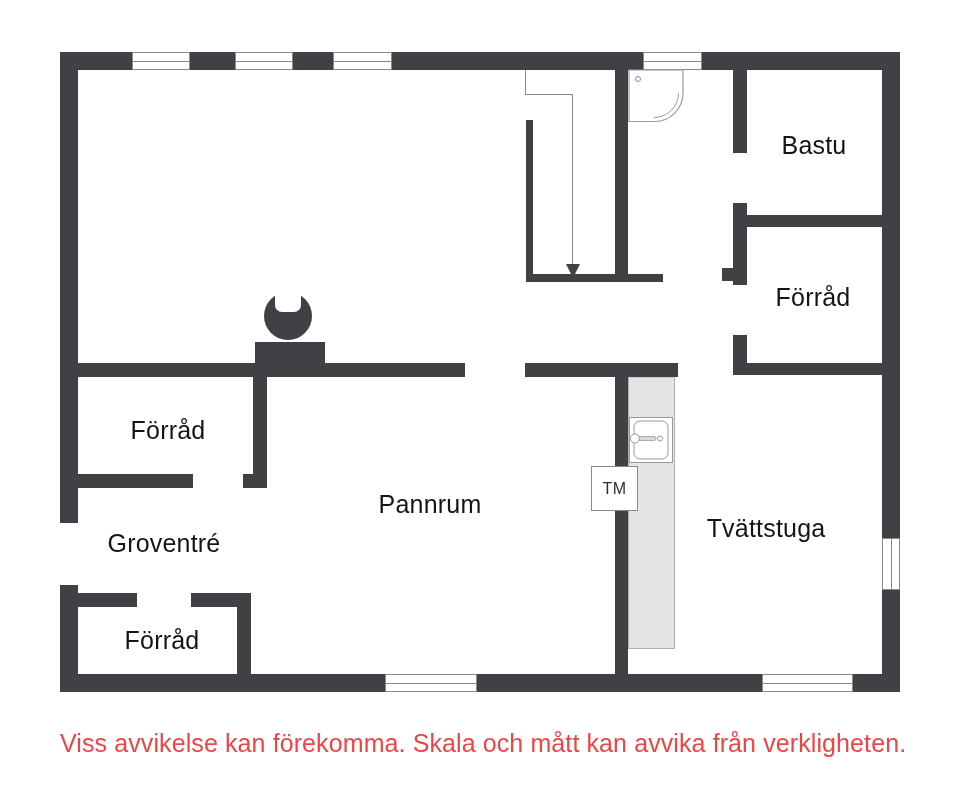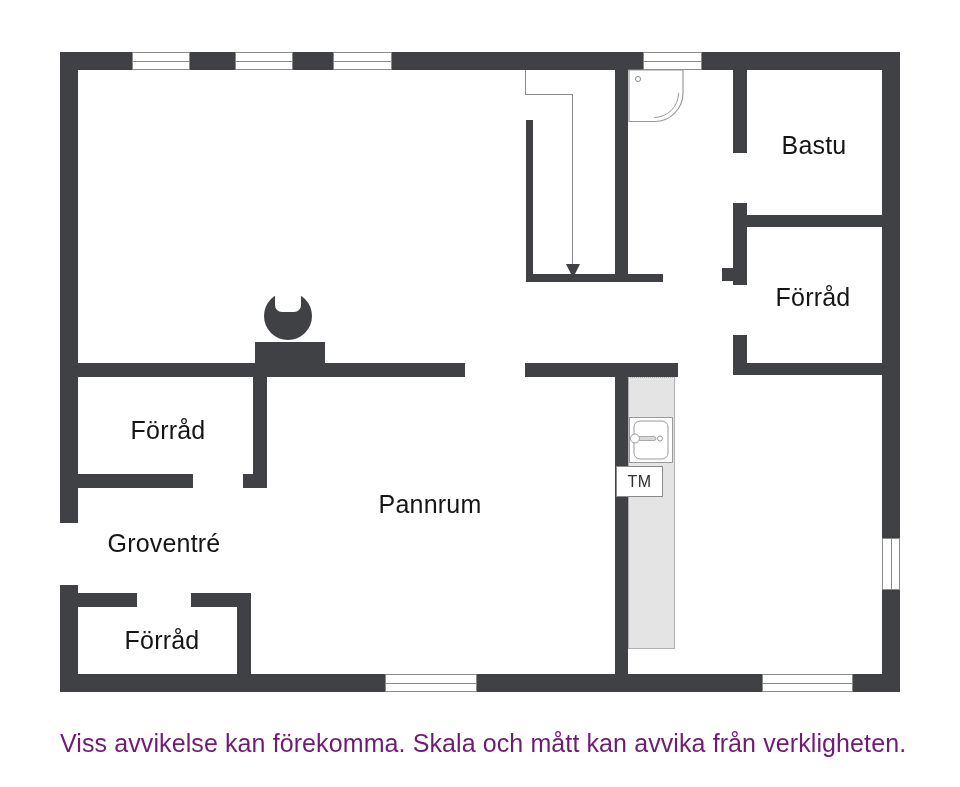--- a/index.html
+++ b/index.html
@@ -28,21 +28,21 @@
   .counter{
     position:absolute;background:var(--counter-fill,#e4e4e4);
     border:1px solid var(--counter-border,#b0b0b0);border-top-style:dotted;box-sizing:border-box;
   }
   .tm-box{
     position:absolute;background:#fff;border:1px solid var(--outline,#8a8a8a);box-sizing:border-box;
     display:flex;align-items:center;justify-content:center;
     font-size:16px;color:#2e2e2e;letter-spacing:0.5px;
   }
   .disclaimer{
-    position:absolute;left:60px;top:729px;font-size:25px;color:#701a75;
+    position:absolute;left:60px;top:729px;font-size:25px;color:#ef4444;
     letter-spacing:0.1px;white-space:nowrap;
   }
 </style>
 </head>
 <body>
 
 <div id="stage">
 
   <div class="counter" style="left:628px;top:377px;width:47px;height:272px"></div>
 
@@ -109,26 +109,27 @@
   <div class="fp-notch" style="left:275px;top:292px;width:26px;height:20px"></div>
   <div class="fp-hearth" style="left:255px;top:342px;width:70px;height:22px"></div>
 
   <svg class="abs" style="left:629px;top:417px" width="44" height="46">
     <rect x="0.5" y="0.5" width="43" height="45" fill="#ffffff" stroke="#9a9a9a"></rect>
     <rect x="5" y="4" width="34" height="38" rx="6" fill="#ffffff" stroke="#9a9a9a"></rect>
     <rect x="7" y="19.5" width="20" height="4" rx="2" fill="#d9d9d9" stroke="#9a9a9a" stroke-width="0.8"></rect>
     <circle cx="6" cy="21.5" r="4.5" fill="#ffffff" stroke="#9a9a9a"></circle>
     <circle cx="31" cy="21.5" r="2.5" fill="none" stroke="#9a9a9a"></circle>
   </svg>
-  <div class="tm-box" style="left:616px;top:466px;width:47px;height:31px">
+  <div class="tm-box" style="left:591px;top:466px;width:47px;height:45px">
     <span>TM</span>
   </div>
 
   <div class="room-label" style="left:814px;top:145px">Bastu</div>
   <div class="room-label" style="left:813px;top:297px">Förråd</div>
   <div class="room-label" style="left:168px;top:430px">Förråd</div>
   <div class="room-label" style="left:164px;top:543px">Groventré</div>
   <div class="room-label" style="left:162px;top:640px">Förråd</div>
   <div class="room-label" style="left:430px;top:504px">Pannrum</div>
+  <div class="room-label" style="left:766px;top:528px">Tvättstuga</div>
 
   <div class="disclaimer">Viss avvikelse kan förekomma. Skala och mått kan avvika från verkligheten.</div>
 
 </div>
 
 </body></html>

